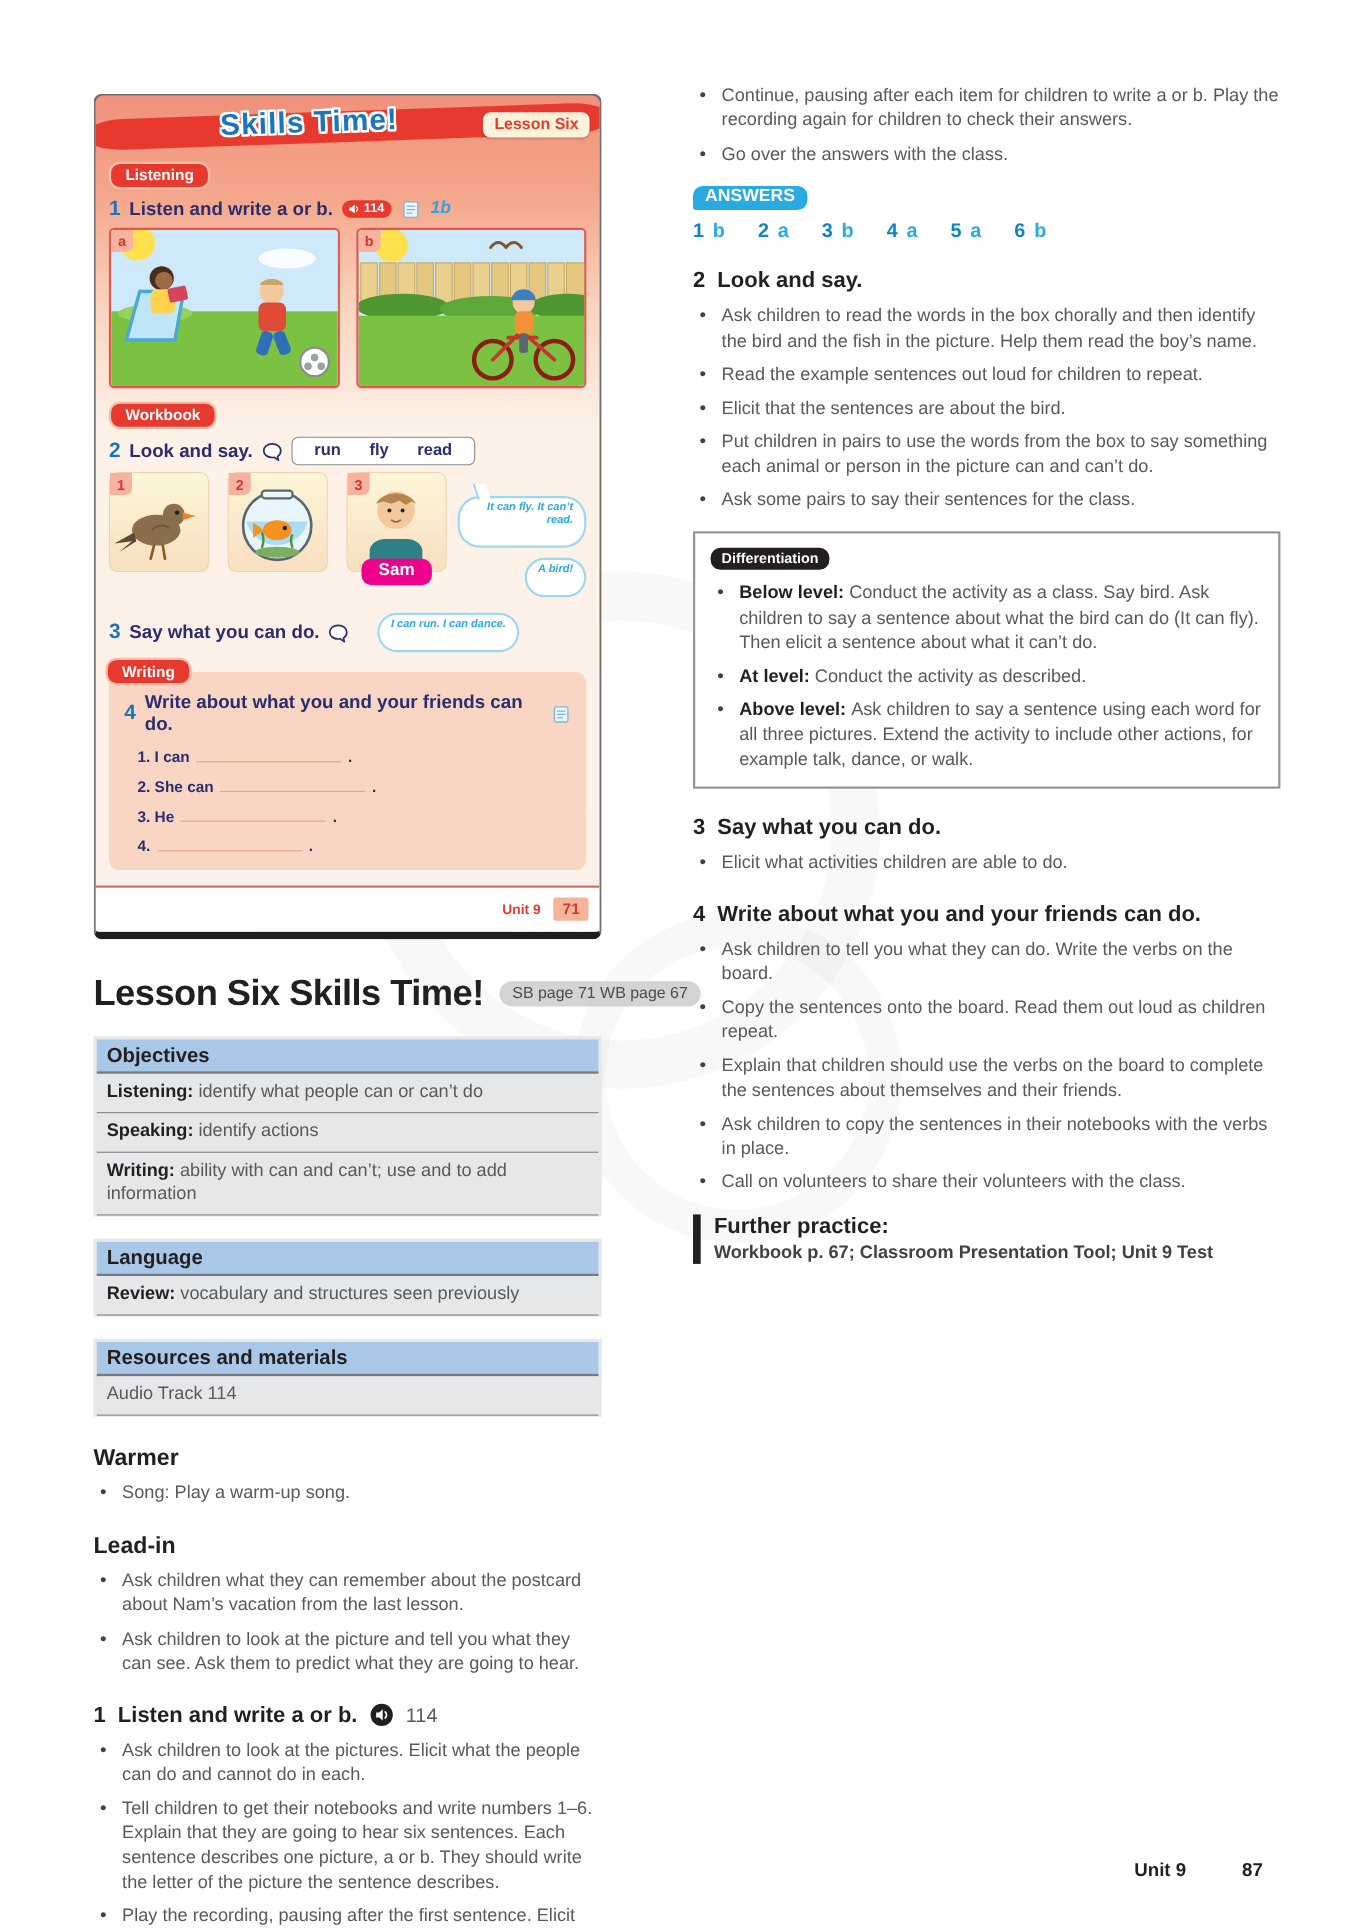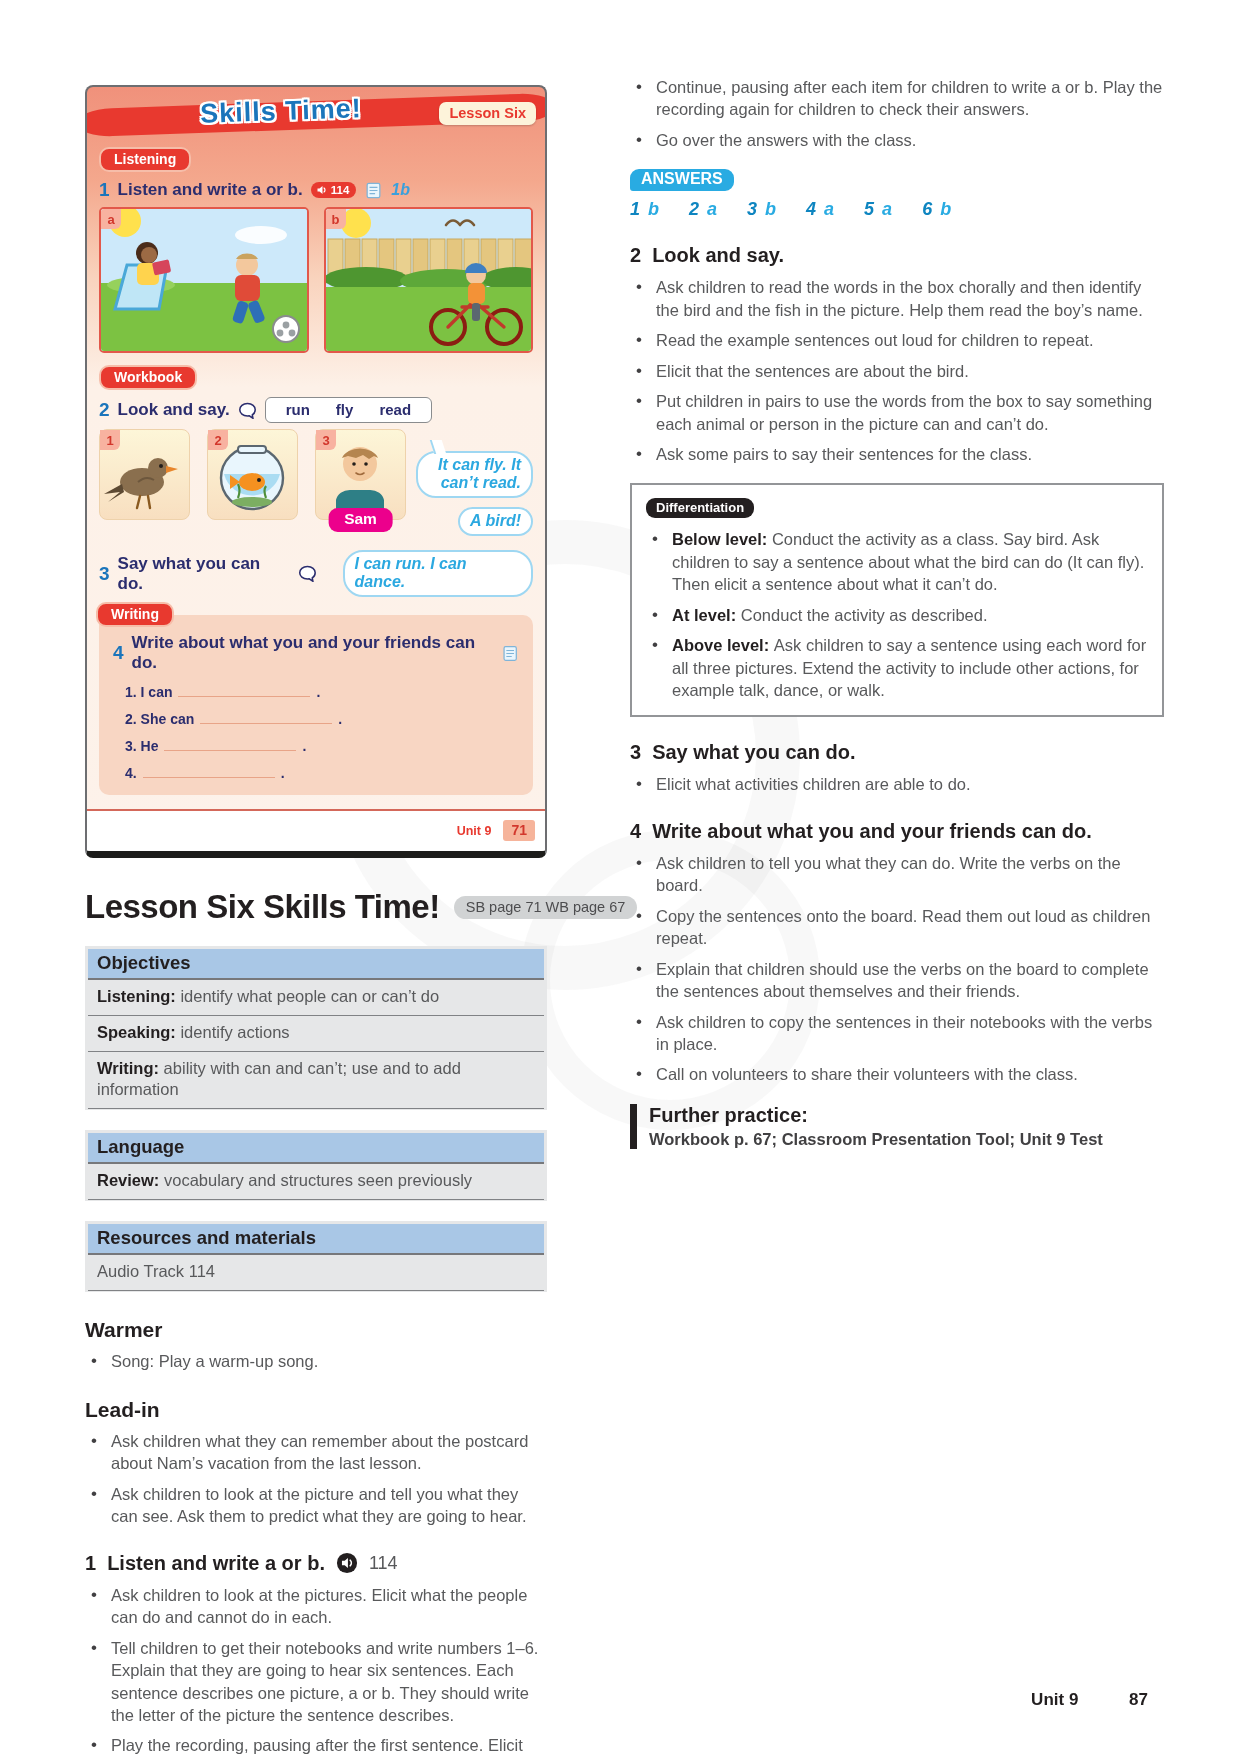--- a/index.html
+++ b/index.html
@@ -33,21 +33,21 @@
   .pics { display:flex; gap:15px; }
   .pic { position:relative; width:213px; height:146px; border:2px solid #e2584a; border-radius:5px; overflow:hidden; background:#cde9fa; }
   .corner-label { position:absolute; top:0; left:0; min-width:20px; height:20px; padding:0 4px; background:#f8b2a0; color:#d2372c; font-weight:800; font-size:13px;
                   display:flex; align-items:center; justify-content:center; border-radius:0 0 6px 0; }
 
   .speak-row { display:flex; margin-top:4px; align-items:flex-start; }
   .tiles { display:flex; gap:17px; }
   .tile { position:relative; width:91px; height:91px; border-radius:8px; background:linear-gradient(#fdf6d8,#f8dfc0); border:1px solid #eed2ab; }
   .sam-label { position:absolute; left:50%; transform:translateX(-50%); bottom:-13px; background:#ec008c; color:#fff; font-weight:800; font-size:15.5px; padding:2px 16px 4px; border-radius:9px; white-space:nowrap; }
   .bubbles { flex:1; margin-left:10px; position:relative; padding-top:22px; text-align:right; }
-  .bubble { position:relative; display:inline-block; background:#fff; border:2px solid #9ed7f2; border-radius:20px; color:#2ba8e0; font-style:italic; font-size:16px; font-weight:bold; padding:3px 10px 4px; }
+  .bubble { position:relative; display:inline-block; background:#fff; border:2px solid #9ed7f2; border-radius:20px; color:#2ba8e0; font-style:italic; font-size:10px; font-weight:bold; padding:3px 10px 18px; }
   .tail-up::before { content:''; position:absolute; top:-13px; left:14px; width:10px; height:14px; background:#fff; border-left:2px solid #9ed7f2; transform:skewX(18deg); }
   .b2 { margin-top:9px; }
   .say-line { display:flex; align-items:center; gap:8px; margin:14px 0 4px; }
   .say-bubble { margin-left:18px; }
 
   .writing-panel { position:relative; background:#f8d6c3; border-radius:10px; margin:18px 0 0; padding:18px 14px 14px; }
   .writing-pill { position:absolute; top:-13px; left:-3px; }
   .w-line { font-size:14px; color:#2b2d6e; font-weight:bold; margin:11px 0 0 12px; }
   .w-line .rule { display:inline-block; width:132px; border-bottom:1.7px solid #e8a488; margin:0 6px 0 6px; height:11px; }
 
@@ -69,21 +69,21 @@
   h3.activity { display:flex; gap:11px; font-size:20px; color:#231f20; margin:24px 0 9px; align-items:center; font-weight:800; }
   h3.activity .track { font-weight:normal; color:#58595b; font-size:18px; }
   .spk-dark { width:22px; height:22px; flex:0 0 auto; }
 
   ul.bullets { list-style:none; padding-left:3px; }
   li.bullet { position:relative; padding-left:23px; margin-bottom:8px; font-size:16.5px; line-height:1.36; color:#58595b; }
   li.bullet::before { content:'•'; position:absolute; left:3px; top:-1px; color:#414042; font-size:17px; }
   li.bullet b { color:#231f20; }
 
   .answers-badge { display:inline-block; background:#29abe2; color:#fff; font-weight:800; font-size:16px; padding:1px 11px 3px; border-radius:9px 9px 9px 3px; margin:10px 0 8px; }
-  .answers-row { display:flex; gap:30px; font-size:18px; margin-bottom:6px;font-style:italic; }
+  .answers-row { display:flex; gap:30px; font-size:18px; margin-bottom:6px; }
   .ans b { color:#0e85c0; margin-right:8px; }
   .ans span { color:#29abe2; font-weight:bold; }
 
   .diff-box { border:2px solid #939598; background:#fff; padding:13px 14px 6px; margin:18px 0 8px; }
   .diff-badge { display:inline-block; background:#231f20; color:#fff; font-weight:800; font-size:13px; padding:2px 10px 3px; border-radius:9px; margin-bottom:10px; }
 
   .further { display:flex; margin-top:18px; }
   .fp-bar { width:7px; background:#231f20; margin-right:12px; }
   .fp-title { font-size:20px; font-weight:800; color:#231f20; }
   .fp-text { font-size:16.5px; font-weight:bold; color:#414042; margin-top:3px; }

